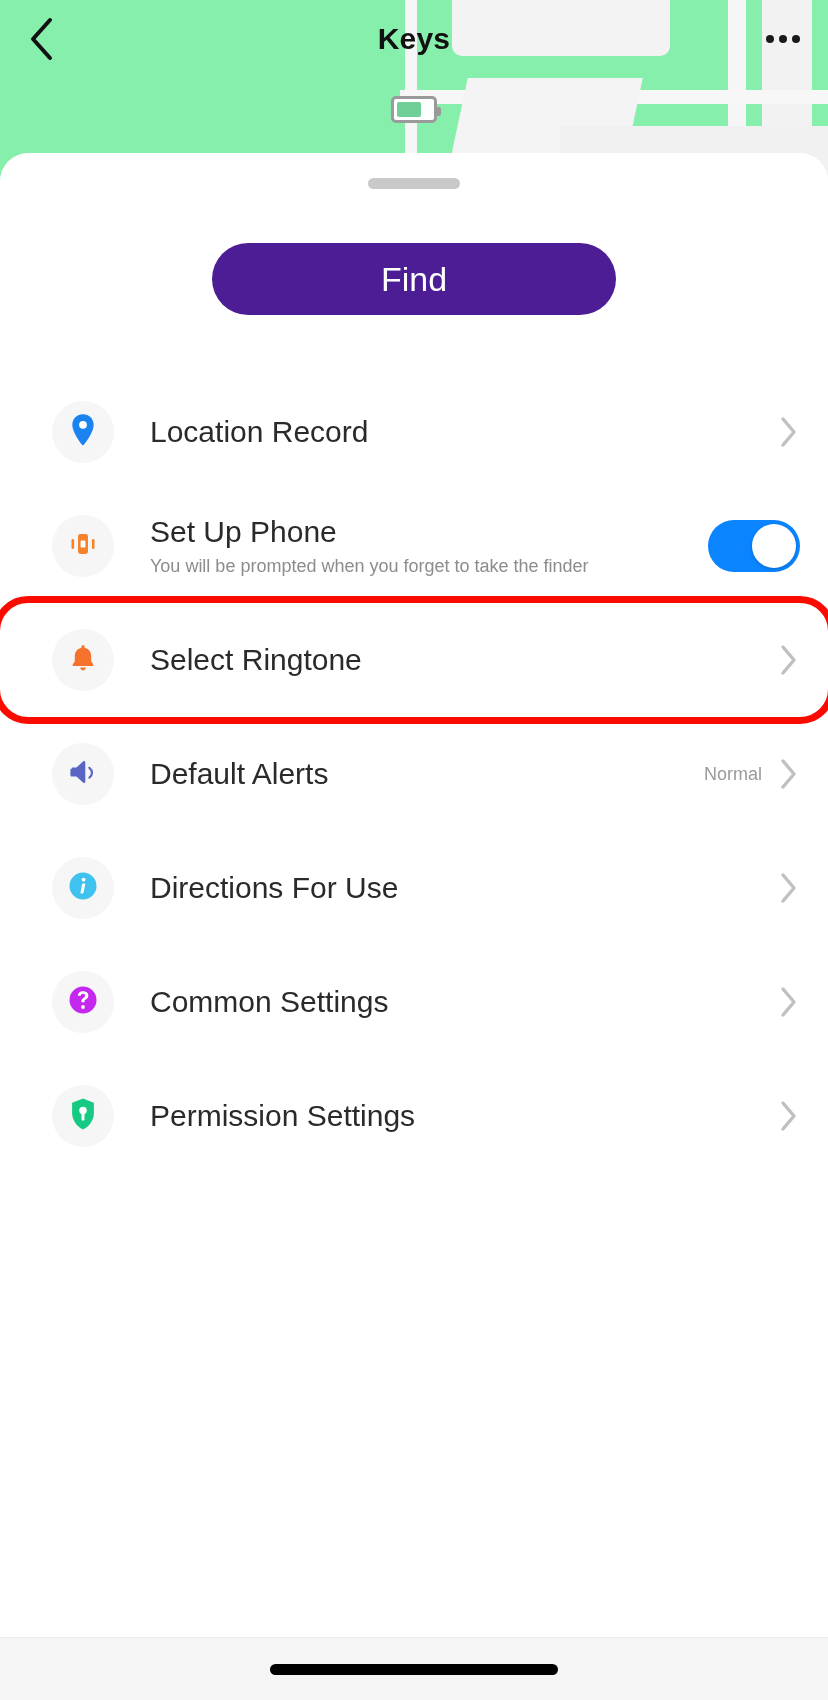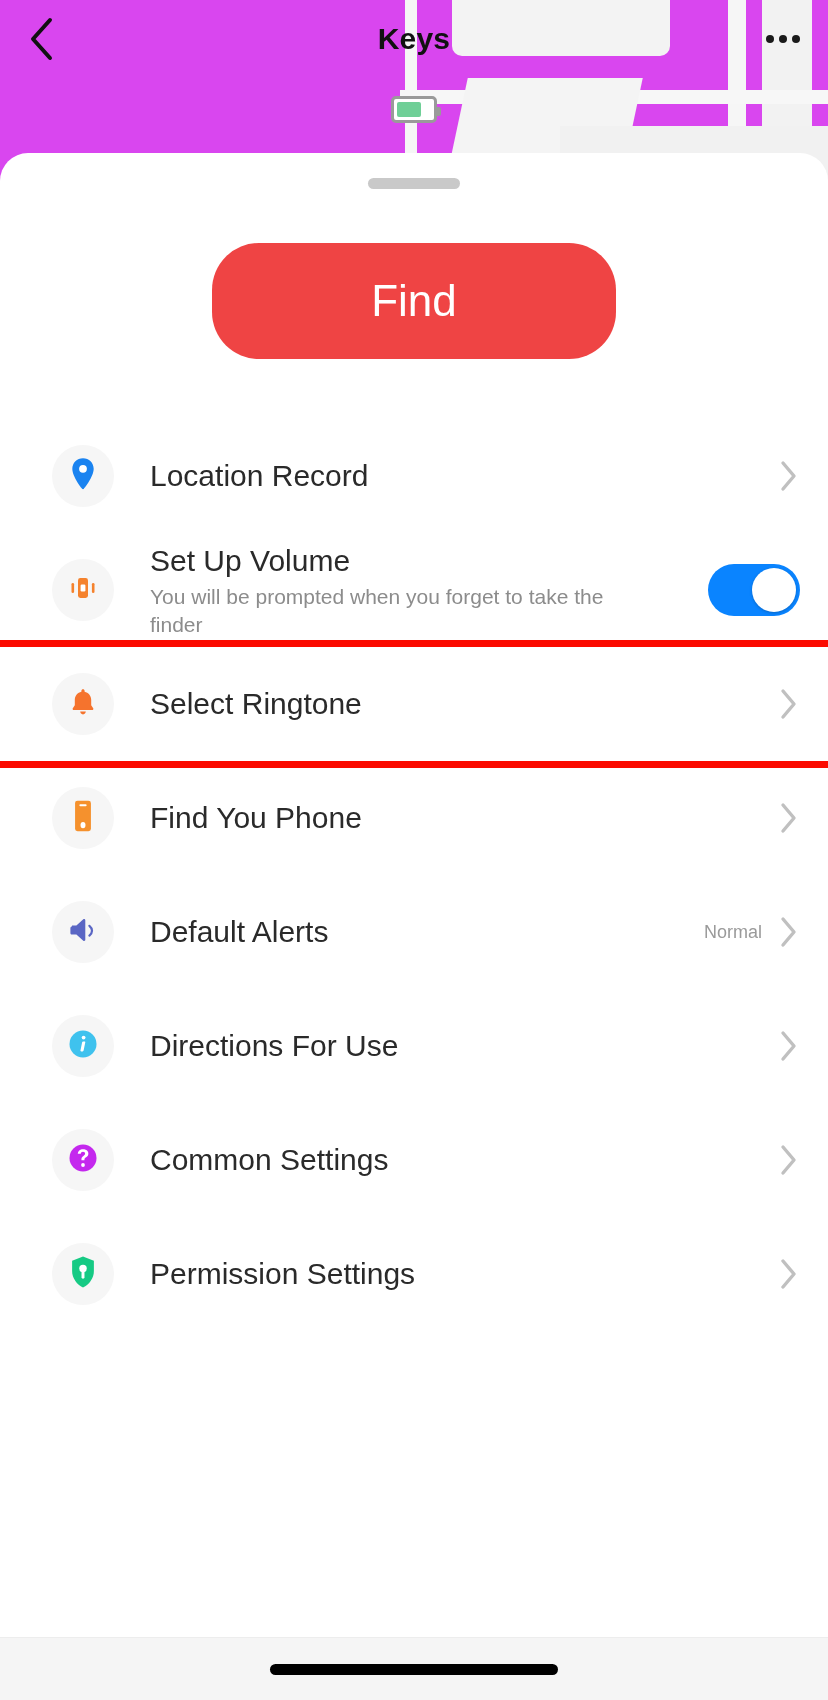--- a/index.html
+++ b/index.html
@@ -21,21 +21,21 @@
     inset: 0;
     background: #ffffff;
     display: flex;
     flex-direction: column;
   }
 
   
   .map-region {
     position: relative;
     height: 185px;
-    background: #d946ef;
+    background: #86efac;
     overflow: hidden;
     flex: none;
   }
   .map-shape {
     position: absolute;
     background: #f4f4f4;
   }
   .map-block-a {
     left: 452px; top: -12px; width: 218px; height: 68px;
     border-radius: 10px;
@@ -156,25 +156,25 @@
   }
 
   
   .find-wrap {
     display: flex;
     justify-content: center;
     margin-top: 54px;
   }
   .find-btn {
     width: 404px;
-    height: 116px;
+    height: 72px;
     border-radius: 47px;
-    background: #ef4444;
+    background: #4c1d95;
     color: #ffffff;
-    font-size: 44px;
+    font-size: 34px;
     font-weight: 500;
     display: flex;
     align-items: center;
     justify-content: center;
     cursor: pointer;
     border: none;
     font-family: inherit;
   }
 
   
@@ -208,21 +208,21 @@
     flex-direction: column;
     justify-content: center;
     padding-right: 10px;
   }
   .row-title {
     font-size: 30px;
     color: #2a2a2a;
     line-height: 1.25;
   }
   .row-sub {
-    font-size: 21px;
+    font-size: 18px;
     color: #8c8c8c;
     line-height: 1.32;
     margin-top: 4px;
     max-width: 475px;
   }
   .row-value {
     font-size: 18px;
     color: #9a9a9a;
     margin-right: 16px;
     white-space: nowrap;
@@ -252,20 +252,21 @@
     border-radius: 50%;
     background: #ffffff;
     box-shadow: 0 1px 3px rgba(0,0,0,0.22);
   }
 
   
   .row.highlighted {
     outline: 7px solid #fb0a00;
     outline-offset: 0;
     z-index: 3;
+    border-radius: 28px;
   }
 
   
   .spacer { flex: 1; }
   .home-bar-area {
     height: 62px;
     background: #f5f5f5;
     border-top: 1px solid #ededed;
     display: flex;
     align-items: center;
@@ -343,53 +344,36 @@
         <div class="row">
           <div class="row-icon">
             <span><svg width="32" height="32" viewBox="0 0 32 32">
                 <rect x="11" y="6" width="10" height="20" rx="2.4" fill="#f5822d"></rect>
                 <rect x="13.6" y="12.5" width="4.8" height="7" rx="1.2" fill="#ffffff"></rect>
                 <rect x="4.5" y="11" width="2.6" height="10" rx="1.3" fill="#f5822d"></rect>
                 <rect x="24.9" y="11" width="2.6" height="10" rx="1.3" fill="#f5822d"></rect>
               </svg></span>
           </div>
           <div class="row-body">
-            <div class="row-title">Set Up Volume</div>
+            <div class="row-title">Set Up Phone</div>
             <div class="row-sub">You will be prompted when you forget to take the finder</div>
           </div>
           <div class="toggle">
             <div class="toggle-knob"></div>
           </div>
         </div>
         <div class="row highlighted" style="outline-color: rgb(251, 10, 0);">
           <div class="row-icon">
             <span><svg width="30" height="32" viewBox="0 0 30 32">
                 <path d="M15 3.2c-.9 0-1.6.7-1.6 1.6v1C9.6 6.6 6.8 9.9 6.8 13.8v5.4l-2 3.1c-.5.8.06 1.8 1 1.8h18.4c.94 0 1.5-1 1-1.8l-2-3.1v-5.4c0-3.9-2.8-7.2-6.6-8V4.8c0-.9-.7-1.6-1.6-1.6z" fill="#f5732d"></path>
                 <path d="M12.2 25.6h5.6c0 1.6-1.25 2.8-2.8 2.8s-2.8-1.2-2.8-2.8z" fill="#f5732d"></path>
               </svg></span>
           </div>
           <div class="row-body">
             <div class="row-title">Select Ringtone</div>
-          </div>
-          <div class="chevron">
-            <svg width="18" height="32" viewBox="0 0 18 32">
-              <path d="M3 3 L14 16 L3 29" stroke="#c0c0c0" stroke-width="3.4" stroke-linecap="round" stroke-linejoin="round" fill="none"></path>
-            </svg>
-          </div>
-        </div>
-        <div class="row">
-          <div class="row-icon">
-            <span><svg width="26" height="34" viewBox="0 0 22 30">
-                <rect x="4" y="1.5" width="14" height="27" rx="2.2" fill="#f5912d"></rect>
-                <rect x="7.8" y="4.6" width="6.4" height="1.8" rx="0.9" fill="#ffffff"></rect>
-                <ellipse cx="11" cy="23" rx="2.2" ry="2.8" fill="#ffffff"></ellipse>
-              </svg></span>
-          </div>
-          <div class="row-body">
-            <div class="row-title">Find You Phone</div>
           </div>
           <div class="chevron">
             <svg width="18" height="32" viewBox="0 0 18 32">
               <path d="M3 3 L14 16 L3 29" stroke="#c0c0c0" stroke-width="3.4" stroke-linecap="round" stroke-linejoin="round" fill="none"></path>
             </svg>
           </div>
         </div>
         <div class="row">
           <div class="row-icon">
             <span><svg width="34" height="30" viewBox="0 0 34 30">

